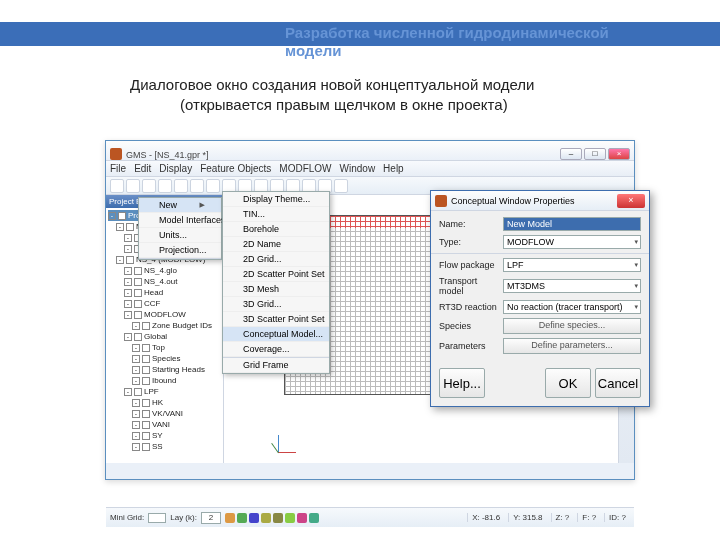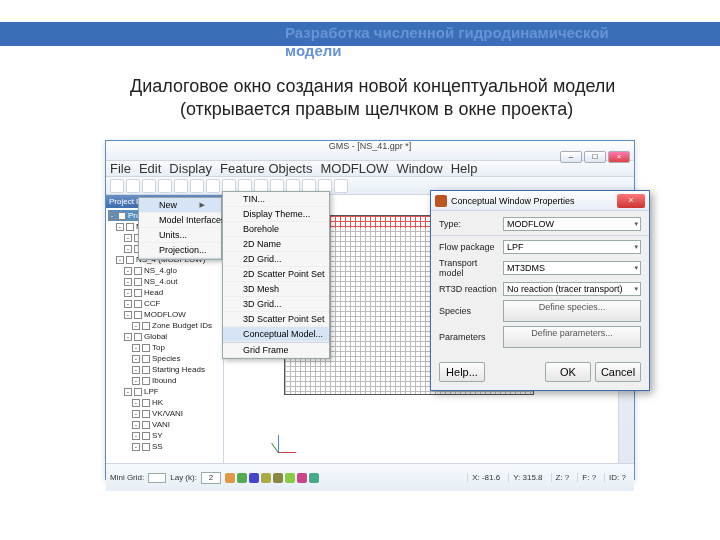--- a/index.html
+++ b/index.html
@@ -1,33 +1,33 @@
 <!DOCTYPE html>
 <html><head>
 <meta charset="utf-8">
 <style>
   * { box-sizing: border-box; margin: 0; padding: 0; font-family: "Segoe UI", Tahoma, sans-serif; }
   body { width: 720px; height: 540px; background: #fff; position: relative; overflow: hidden; }
 
   .banner { position: absolute; top: 22px; left: 0; right: 0; height: 24px; background: #3b6eb8; }
   .banner .title { color: #6694d6; font-size: 15px; font-weight: 600; padding: 2px 0 0 285px; line-height: 1.2; }
 
-  .desc { position: absolute; top: 75px; left: 130px; font-size: 18px; color: #222; line-height: 1.3; }
+  .desc { position: absolute; top: 75px; left: 130px; font-size: 15px; color: #222; line-height: 1.3; }
   .desc .sub { padding-left: 50px; }
 
   .app { position: absolute; top: 140px; left: 105px; width: 530px; height: 340px; border: 1px solid #5b8fbf; background: #eaf0f8; font-size: 9px; box-shadow: 0 2px 6px rgba(0,0,0,.15); }
-  .app .titlebar { height: 20px; background: linear-gradient(#fdfdfd,#eaf0f8); border-bottom: 1px solid #cfd6e2; display: flex; align-items: center; padding: 0 4px; flex-direction: column; }
+  .app .titlebar { height: 20px; background: linear-gradient(#fdfdfd,#eaf0f8); border-bottom: 1px solid #cfd6e2; display: flex; align-items: flex-end; padding: 0 4px; }
   .app .titlebar .icon { width: 12px; height: 12px; background: #b52; border-radius: 2px; margin-right: 4px; }
   .app .titlebar .caption { font-size: 9px; color: #444; }
   .app .titlebar .winbtns { margin-left: auto; display: flex; gap: 2px; }
   .app .winbtn { width: 22px; height: 12px; border: 1px solid #aab; background: linear-gradient(#fff,#dde6f2); border-radius: 2px; font-size: 8px; text-align: center; line-height: 10px; }
   .app .winbtn.close { background: linear-gradient(#f7a,#d44); color: #fff; }
 
   .menubar { height: 16px; background: linear-gradient(#f8fafd,#e8eef6); border-bottom: 1px solid #cfd6e2; display: flex; align-items: center; padding: 0 4px; gap: 8px; }
-  .menubar span { font-size: 13px; color: #333; }
+  .menubar span { font-size: 10px; color: #333; }
 
   .toolbar { height: 18px; background: linear-gradient(#f6f9fc,#e6eef6); border-bottom: 1px solid #cfd6e2; display: flex; align-items: center; padding: 0 4px; gap: 2px; }
   .toolbar .tb { width: 14px; height: 14px; border: 1px solid #ccd4e0; background: #fff; border-radius: 2px; }
 
   .body { display: flex; height: calc(100% - 20px - 16px - 18px - 16px); }
   .sidebar { width: 118px; background: #fff; border-right: 1px solid #cfd6e2; display: flex; flex-direction: column; }
   .panel-head { height: 13px; background: linear-gradient(#6a8fc7,#3d6dae); color: #fff; font-size: 8px; padding: 0 3px; line-height: 13px; }
   .tree { flex: 1; overflow: hidden; padding: 2px; }
   .tree .node { display: flex; align-items: center; height: 11px; font-size: 8px; color: #222; white-space: nowrap; }
   .tree .ind { display: inline-block; }
@@ -43,21 +43,21 @@
     background-image: linear-gradient(#bbb 1px, transparent 1px), linear-gradient(90deg, #bbb 1px, transparent 1px);
     background-size: 5px 5px; border: 1px solid #555; }
   .grid::before { content: ""; position: absolute; left: 0; right: 0; top: 0; height: 12px;
     background-image: linear-gradient(#d55 1px, transparent 1px), linear-gradient(90deg, #d55 1px, transparent 1px);
     background-size: 5px 5px; }
   .axes { position: absolute; left: 50px; bottom: 10px; font-size: 8px; color: #666; }
   .axes .ya { position: absolute; left: 4px; bottom: 0; width: 1px; height: 18px; background: #48c; }
   .axes .xa { position: absolute; left: 4px; bottom: 0; width: 18px; height: 1px; background: #c44; }
   .axes .za { position: absolute; left: 4px; bottom: 0; width: 1px; height: 12px; background: #484; transform: rotate(-35deg); transform-origin: bottom; }
 
-  .statusbar { height: 28px; background: linear-gradient(#f6f9fc,#e6eef6); border-top: 1px solid #cfd6e2; display: flex; align-items: center; padding: 0 4px; gap: 4px; font-size: 8px; color: #333; }
+  .statusbar { height: 20px; background: linear-gradient(#f6f9fc,#e6eef6); border-top: 1px solid #cfd6e2; display: flex; align-items: center; padding: 0 4px; gap: 4px; font-size: 8px; color: #333; margin-top: 44px; }
   .statusbar .cell { border-left: 1px solid #cfd6e2; padding: 0 4px; }
   .statusbar .swatch { width: 10px; height: 10px; border-radius: 2px; }
   .swatches { display: flex; gap: 2px; margin-right: auto; }
 
   .ctxmenu { position: absolute; background: #f6f6f6; border: 1px solid #9aa; box-shadow: 2px 2px 5px rgba(0,0,0,.25); font-size: 9px; }
   .ctxmenu .item { height: 15px; display: flex; align-items: center; padding: 0 16px 0 20px; border-bottom: 1px solid #eee; white-space: nowrap; }
   .ctxmenu .item.hl { background: #d6e4f5; }
   .ctxmenu .item .arrow { margin-left: auto; font-size: 7px; color: #555; }
   .ctxmenu.primary { top: 197px; left: 138px; width: 84px; }
   .ctxmenu.sub { top: 191px; left: 222px; width: 108px; }
@@ -67,25 +67,25 @@
   .dlg-tb .icon { width: 12px; height: 12px; background: #b52; border-radius: 2px; margin-right: 4px; }
   .dlg-tb .close { margin-left: auto; width: 28px; height: 14px; background: linear-gradient(#f77,#c33); color: #fff; border-radius: 2px; text-align: center; line-height: 12px; font-size: 9px; }
   .dlg-body { padding: 6px 8px; }
   .row { display: flex; align-items: center; margin-bottom: 4px; }
   .row label { width: 64px; color: #222; }
   .row .field { flex: 1; height: 14px; border: 1px solid #9aa; background: #fff; padding: 0 3px; line-height: 12px; font-size: 9px; }
   .row .field.sel { background: #3d6dae; color: #fff; }
   .row .combo { flex: 1; height: 14px; border: 1px solid #9aa; background: #fff; display: flex; align-items: center; padding: 0 3px; font-size: 9px; position: relative; }
   .row .combo::after { content: "▾"; position: absolute; right: 2px; font-size: 7px; color: #555; }
   .row .chk2 { width: 10px; height: 10px; border: 1px solid #888; background: #fff; }
-  .row .btn { flex: 1; height: 22px; border: 1px solid #9aa; background: linear-gradient(#fdfdfd,#e6e6e6); text-align: center; line-height: 12px; font-size: 9px; color: #555; }
+  .row .btn { flex: 1; height: 16px; border: 1px solid #9aa; background: linear-gradient(#fdfdfd,#e6e6e6); text-align: center; line-height: 12px; font-size: 9px; color: #555; }
   .sep { height: 1px; background: #cfd6e2; margin: 4px -8px; }
   .dlg-foot { display: flex; justify-content: flex-end; gap: 4px; padding: 4px 8px 8px; }
   .dlg-foot .help { margin-right: auto; }
-  .dlg-foot button { width: 46px; height: 20px; border: 1px solid #9aa; background: linear-gradient(#fdfdfd,#e6e6e6); font-size: 11px; border-radius: 2px; }
+  .dlg-foot button { width: 46px; height: 30px; border: 1px solid #9aa; background: linear-gradient(#fdfdfd,#e6e6e6); font-size: 13px; border-radius: 2px; }
 
   .minigrid { display: flex; align-items: center; gap: 4px; }
   .minigrid .sw { width: 18px; height: 10px; border: 1px solid #9aa; background: #fff; }
   .spin { width: 20px; height: 12px; border: 1px solid #9aa; background: #fff; font-size: 8px; text-align: center; }
 </style>
 </head>
 <body>
 
 <div class="banner">
   <div class="title">
@@ -329,42 +329,47 @@
     </div>
     <div class="item">
       <span>Units...</span>
     </div>
     <div class="item">
       <span>Projection...</span>
     </div>
     <div style="height: 1px; background: rgb(207, 214, 226);"></div>
   </div>
 <div class="ctxmenu sub" id="ctx2">
+    <div class="item">Display Theme...</div>
     <div class="item">TIN...</div>
-    <div class="item">Display Theme...</div>
     <div class="item">Borehole</div>
     <div class="item">2D Name</div>
     <div class="item">2D Grid...</div>
     <div class="item">2D Scatter Point Set</div>
     <div class="item">3D Mesh</div>
     <div class="item">3D Grid...</div>
     <div class="item">3D Scatter Point Set</div>
     <div class="item hl">Conceptual Model...</div>
+    <div class="item">Coverage...</div>
     <div style="height: 1px; background: rgb(207, 214, 226);"></div>
     <div class="item">Grid Frame</div>
   </div>
 
 <div class="dialog">
   <div class="dlg-tb">
     <div class="icon"></div>
     <div>Conceptual Window Properties</div>
     <div class="close">×</div>
   </div>
   <div class="dlg-body">
     <div class="row">
+      <label>Name:</label>
+      <div class="field sel">New Model</div>
+    </div>
+    <div class="row">
       <label>Type:</label>
       <div class="combo">MODFLOW</div>
     </div>
     <div class="sep"></div>
     <div id="dlg-rows">
         <div class="row">
           <label>Flow package</label>
           <div class="combo">LPF</div>
         </div>
         <div class="row">

